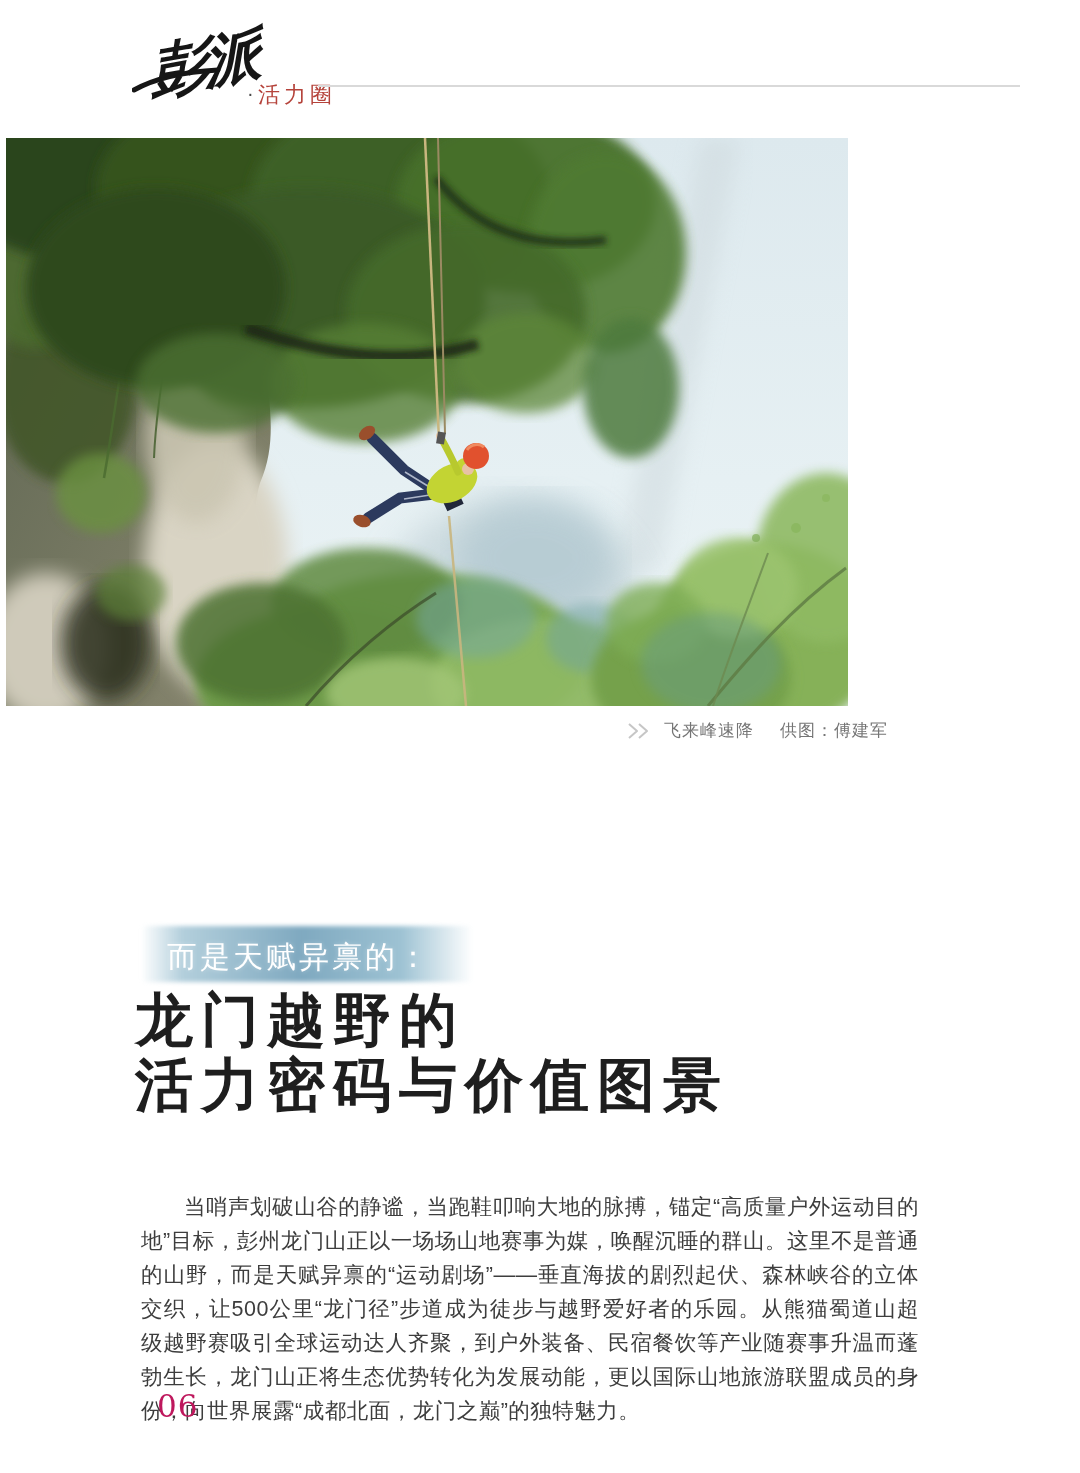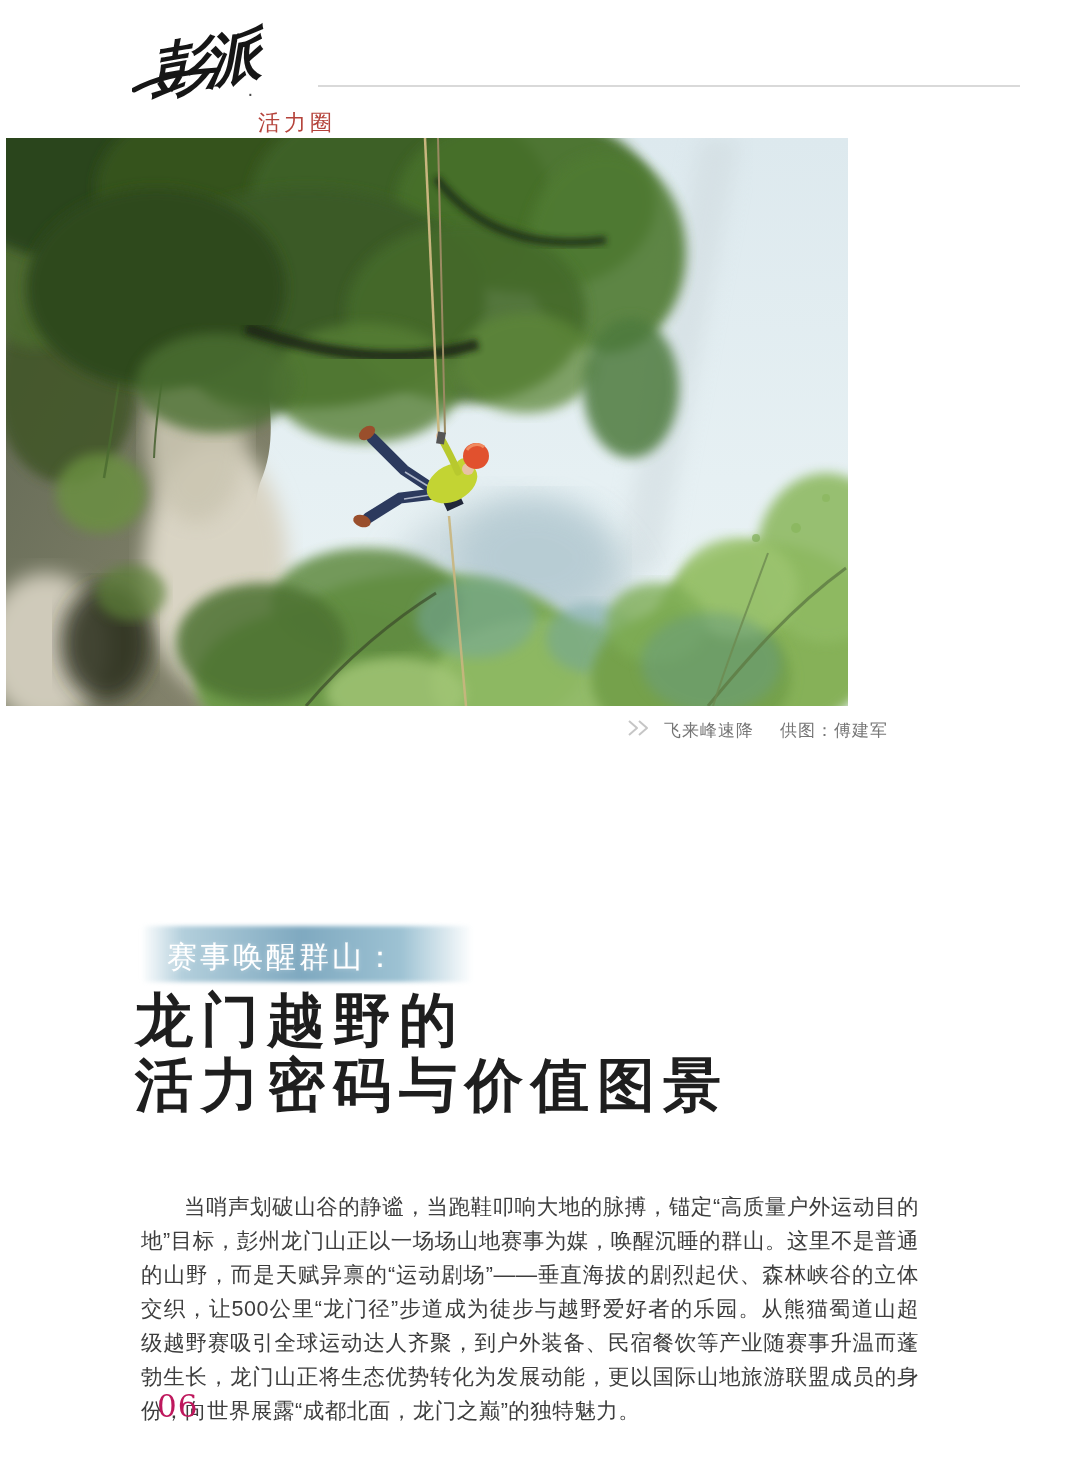--- a/index.html
+++ b/index.html
@@ -13,31 +13,31 @@
   .logo-script{
     position:absolute;left:150px;top:34px;
     font-family:"DejaVu Serif","Liberation Serif",serif;
     font-size:58px;font-weight:700;font-style:italic;color:#161616;
     transform:rotate(-10deg) skewX(-6deg);letter-spacing:-4px;line-height:1;
   }
   .logo-swash{position:absolute;left:132px;top:60px;}
   .logo-dot{position:absolute;left:247px;top:82px;font-size:20px;color:#4a4a4a;}
   .channel{
     position:absolute;left:258px;top:80px;font-size:22px;letter-spacing:4px;
-    color:#b5433b;font-weight:400;margin-top:28px;
+    color:#b5433b;font-weight:400;
   }
   .head-rule{position:absolute;left:318px;top:85px;width:702px;height:2px;background:#d9d9d9;}
 
   
   .photo{position:absolute;left:6px;top:138px;width:842px;height:568px;margin:0;}
   .photo svg{display:block;}
 
   
   .caption{
-    position:absolute;left:626px;top:719px;display:flex;
+    position:absolute;left:626px;top:719px;display:flex;align-items:center;
     font-size:17px;color:#757575;letter-spacing:1px;
   }
   .caption .chev{margin-right:10px;display:inline-block;}
   .caption .credit{margin-left:26px;}
 
   
   .kicker{position:absolute;left:143px;top:924px;width:340px;height:62px;}
   .kicker-band{
     position:absolute;left:0;top:2px;width:330px;height:56px;border-radius:3px;
     background:linear-gradient(90deg,
@@ -210,21 +210,21 @@
       <path d="M3,2 L11,9 L3,16" fill="#ffffff" stroke="#c6c6c6" stroke-width="2" stroke-linejoin="round"></path>
       <path d="M13,2 L21,9 L13,16" fill="#ffffff" stroke="#c6c6c6" stroke-width="2" stroke-linejoin="round"></path>
     </svg>
     <span class="cap-title">飞来峰速降</span>
     <span class="credit">供图：傅建军</span>
   </div>
 
   <section>
     <div class="kicker">
       <div class="kicker-band"></div>
-      <span class="kicker-text">赛事唤醒群山：</span>
+      <span class="kicker-text">而是天赋异禀的：</span>
     </div>
     <h1 class="title">
       <span>龙门越野的</span><br>
       <span>活力密码与价值图景</span>
     </h1>
     <p class="body-text">当哨声划破山谷的静谧，当跑鞋叩响大地的脉搏，锚定“高质量户外运动目的地”目标，彭州龙门山正以一场场山地赛事为媒，唤醒沉睡的群山。这里不是普通的山野，而是天赋异禀的“运动剧场”——垂直海拔的剧烈起伏、森林峡谷的立体交织，让500公里“龙门径”步道成为徒步与越野爱好者的乐园。从熊猫蜀道山超级越野赛吸引全球运动达人齐聚，到户外装备、民宿餐饮等产业随赛事升温而蓬勃生长，龙门山正将生态优势转化为发展动能，更以国际山地旅游联盟成员的身份，向世界展露“成都北面，龙门之巅”的独特魅力。</p>
   </section>
 
   <span class="page-num">06</span>
 

